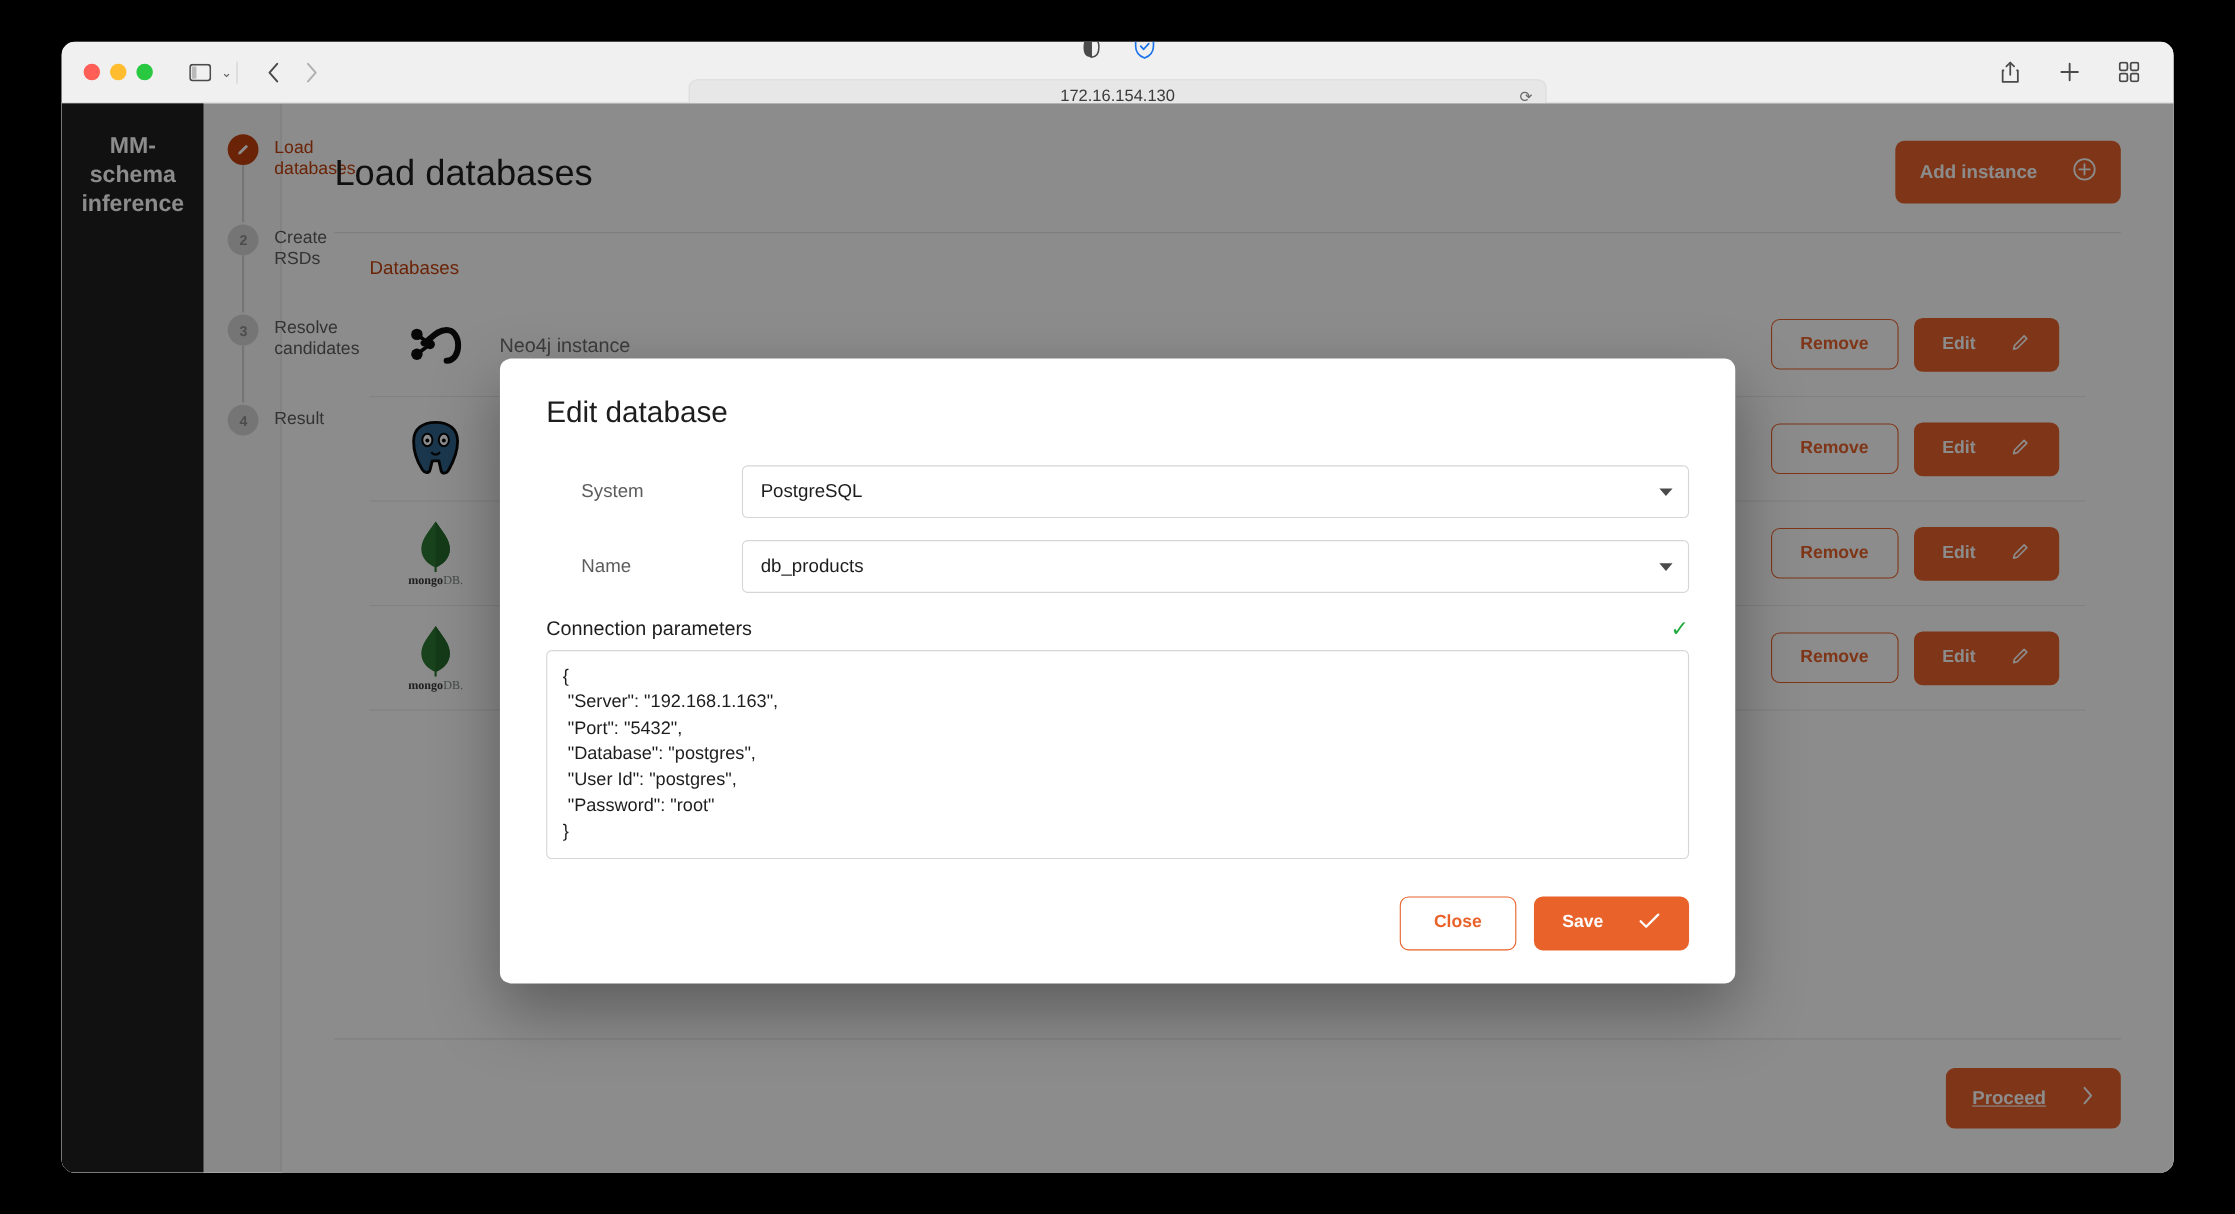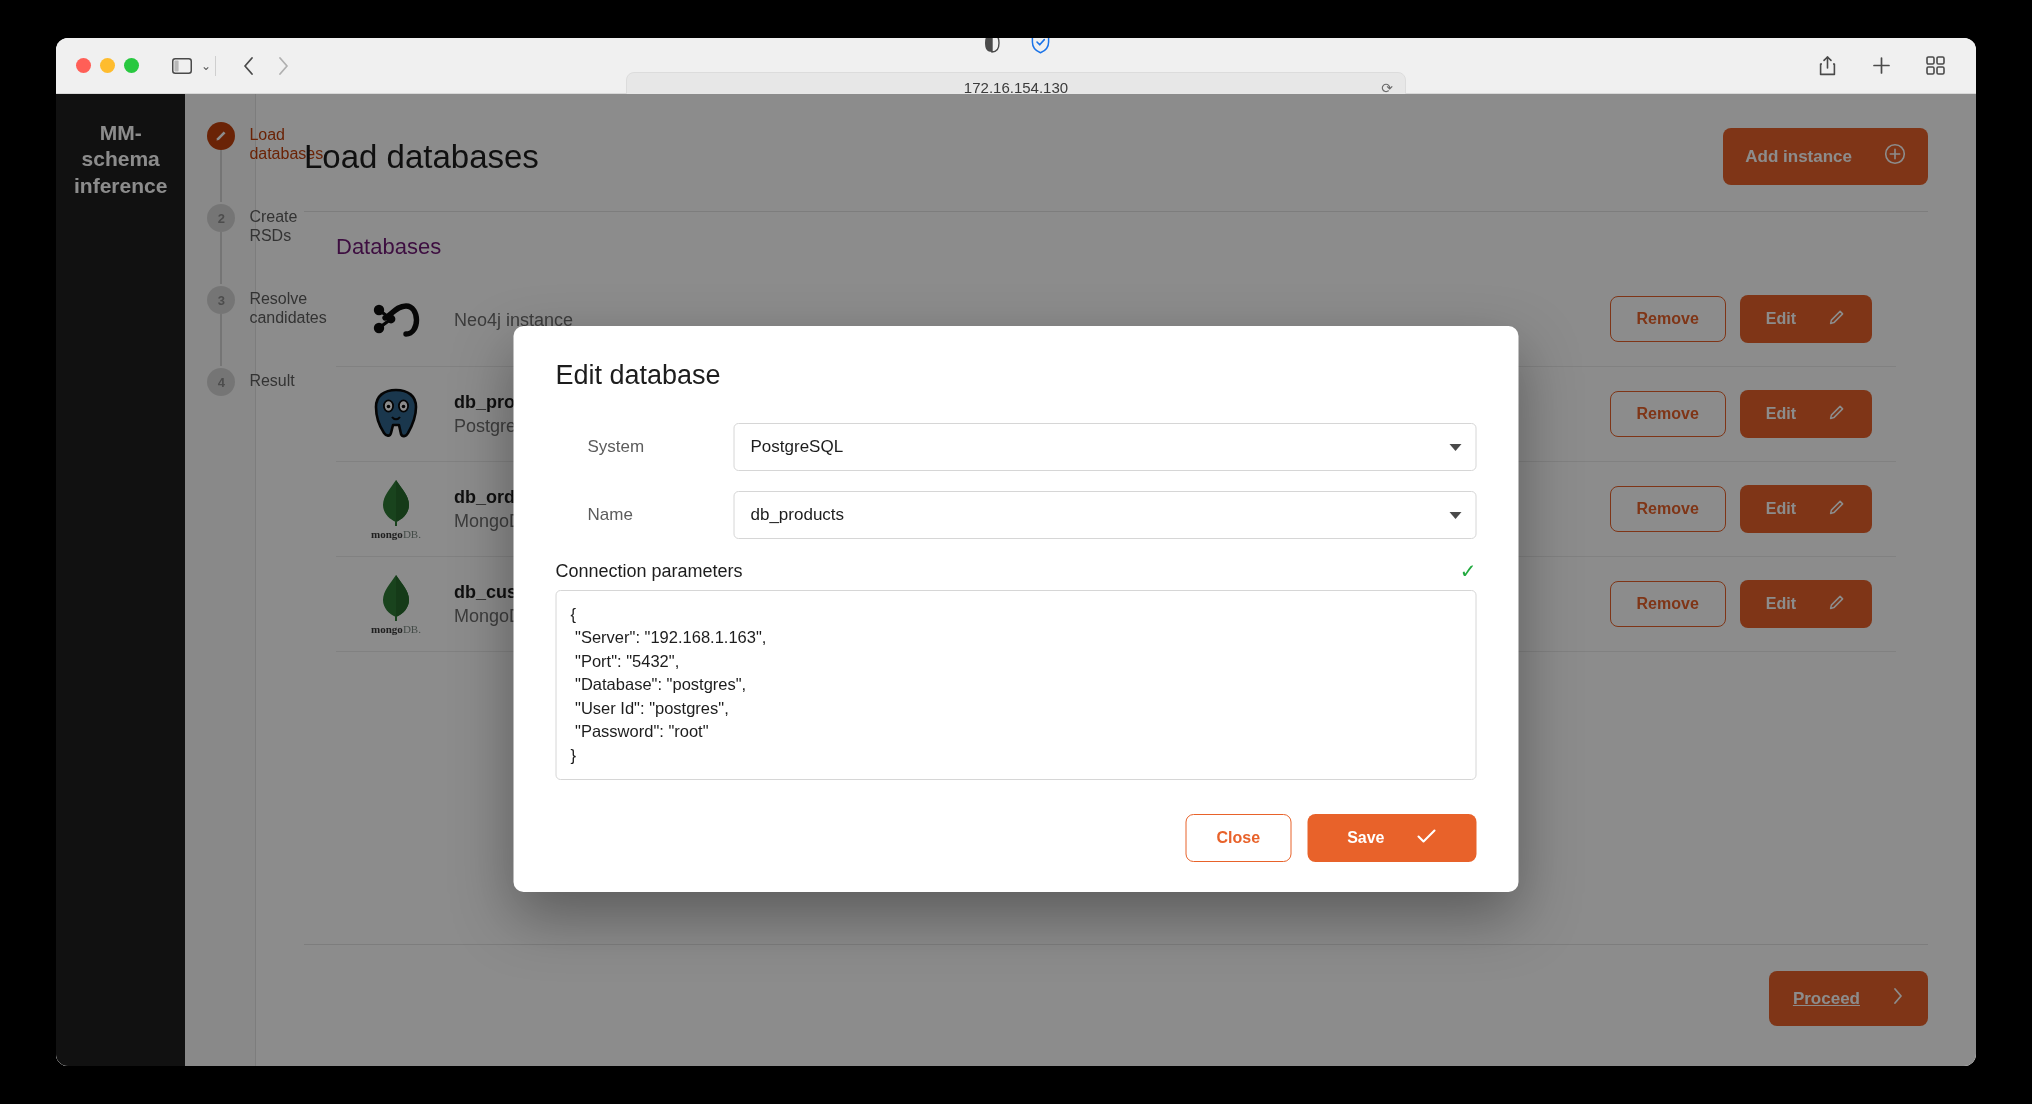--- a/index.html
+++ b/index.html
@@ -151,21 +151,21 @@
     font-weight: 700;
     display: inline-flex; align-items: center; gap: 12px;
     cursor: pointer;
     border: none;
     font-family: "Liberation Sans", sans-serif;
   }
   .btn-primary { background: #e8622a; color: #fff; gap: 32px; }
   .btn-add { padding: 15px 22px; font-size: 17px; }
   .hr { height: 1px; background: #e4e4e4; margin: 26px 0 0; }
   .section-label {
-    font-size: 22px; color: #701a75;
+    font-size: 17px; color: #c2410c;
     margin: 22px 0 12px 32px;
   }
 
   .db-list { margin: 0 32px; display: flex; flex-direction: column; }
   .db-row {
     display: flex; align-items: center;
     padding: 16px 24px;
     border-bottom: 1px solid #ececec;
     gap: 22px;
     min-height: 94px;
@@ -207,21 +207,21 @@
   .overlay {
     position: absolute;
     left: 0; top: 0; right: 0; bottom: 0;
     background: rgba(0,0,0,.45);
     z-index: 50;
   }
   .modal {
     position: absolute;
     left: 50%; top: 232px;
     transform: translateX(-50%);
-    width: 1005px;
+    width: 1123px;
     background: #fff;
     border-radius: 10px;
     z-index: 60;
     padding: 34px 42px 30px;
     box-shadow: 0 24px 60px rgba(0,0,0,.35);
   }
   .modal-title { font-size: 27px; color: #1d1d1d; margin-bottom: 32px; }
   .form-row {
     display: flex; align-items: center;
     margin-bottom: 20px;
@@ -271,21 +271,21 @@
     display: flex; justify-content: flex-end;
     gap: 16px;
     margin-top: 34px;
   }
   .btn-close {
     background: #fff;
     border: 1px solid #e8622a;
     color: #e8622a;
     padding: 14px 30px;
   }
-  .btn-save { padding: 14px 40px; }
+  .btn-save { padding: 14px 26px; }
 </style>
 </head>
 <body>
 
 <div class="browser-window">
 
   <div class="toolbar">
     <div class="traffic-lights">
       <div class="tl red"></div>
       <div class="tl yellow"></div>

